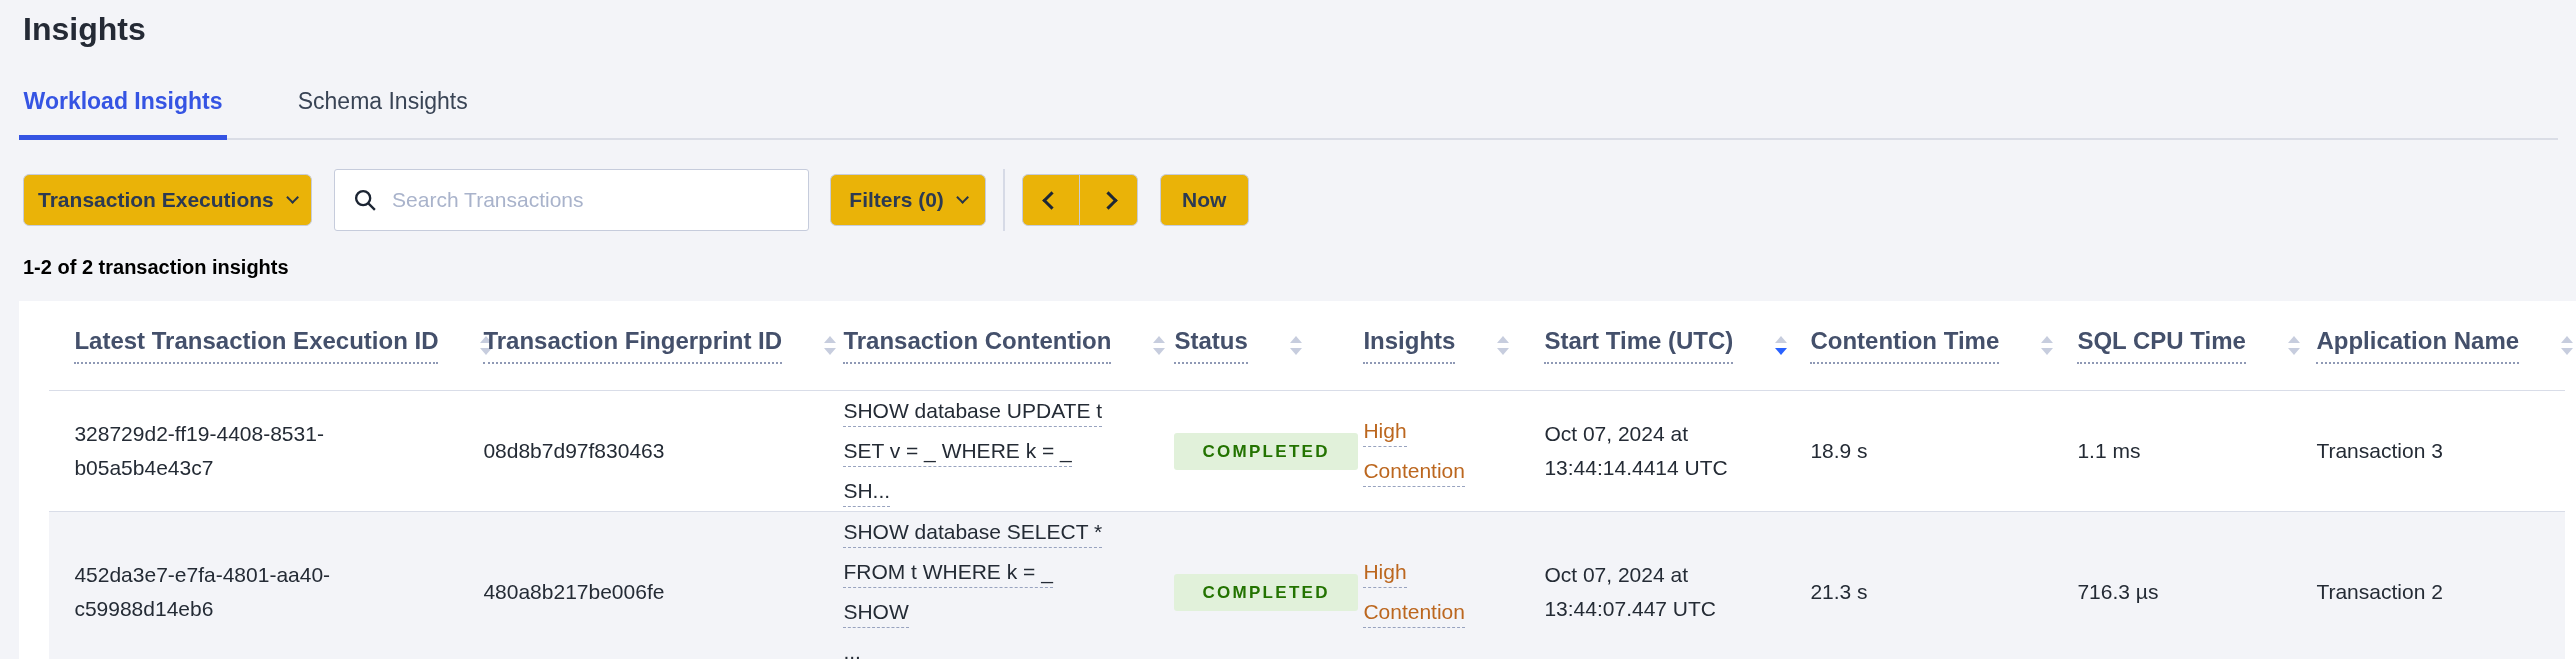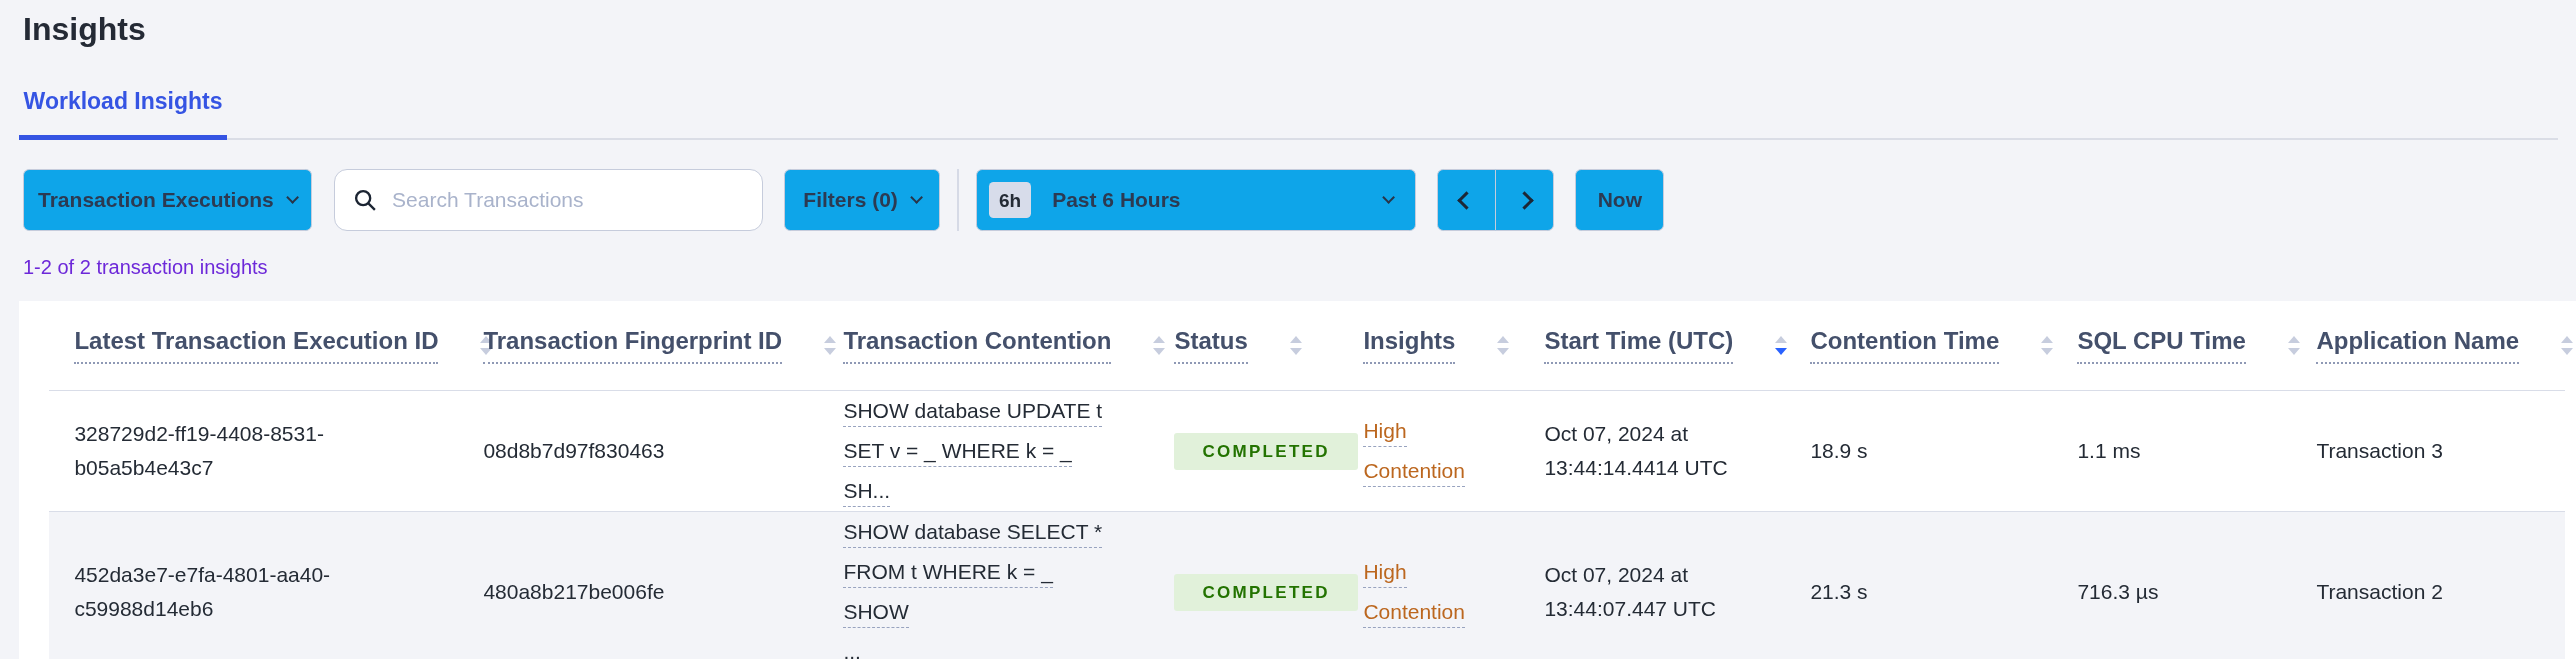--- a/index.html
+++ b/index.html
@@ -29,38 +29,38 @@
     padding: 0 4.6px 20px 4.6px; margin-bottom: -2.3px; line-height: 28px;
   }
   .tab.active {
     color: var(--accent-blue, #3554e3); font-weight: 600;
     border-bottom: 5.4px solid var(--accent-blue, #3554e3);
   }
 
   
   .toolbar { display: flex; align-items: center; margin: 29px 23px 0 23px; height: 62px; gap: 21.6px; }
   .btn {
-    height: 62px; background: #0ea5e9;
+    height: 52px; background: #eab308;
     border: 1.5px solid #c6ccdc; border-radius: 6.2px;
     font-family: "Liberation Sans", sans-serif;
     font-size: 21px; font-weight: 600; color: #2c3a52;
     display: flex; align-items: center; justify-content: center;
     cursor: pointer;
   }
   .type-btn { width: 289px; }
   .filters-btn { width: 156px; }
   .now-btn { width: 89px; }
   .chev {
     display: inline-block; width: 9.2px; height: 9.2px;
     border-right: 2.3px solid #283549; border-bottom: 2.3px solid #283549;
     transform: rotate(45deg); margin-left: 14px; margin-top: -4.6px;
   }
   .search-box {
-    width: 429px; height: 62px; background: #fff;
-    border: 1.5px solid #c6ccdc; border-radius: 13px;
+    width: 475px; height: 62px; background: #fff;
+    border: 1.5px solid #c6ccdc; border-radius: 3px;
     display: flex; align-items: center; padding: 0 15.4px 0 18.5px;
   }
   .search-box svg { flex: 0 0 auto; margin-right: 14px; }
   .search-box input {
     flex: 1; border: none; outline: none; background: transparent;
     font-family: "Liberation Sans", sans-serif; font-size: 21px; color: #242b35;
   }
   .search-box input::placeholder { color: #a9b3cb; }
   .vdivider { width: 1.5px; height: 62px; background: #d6dae6; margin: 0 -4.6px; }
   .time-btn { width: 440px; justify-content: flex-start; padding: 0 21.6px 0 12.3px; }
@@ -71,21 +71,21 @@
   .time-btn .chev { margin-left: auto; }
   .pager { display: flex; }
   .pager .btn { width: 59px; border-radius: 0; }
   .pager .btn:first-child { border-radius: 6.2px 0 0 6.2px; }
   .pager .btn:last-child { border-radius: 0 6.2px 6.2px 0; margin-left: -1.5px; }
   .angle { display: inline-block; width: 13px; height: 13px; border-top: 3.1px solid #1d2736; border-right: 3.1px solid #1d2736; }
   .angle.left { transform: rotate(-135deg); }
   .angle.right { transform: rotate(45deg); }
 
   
-  .summary { margin: 25px 0 0 23px; font-size: 20px; font-weight: 400; color: #6d28d9; }
+  .summary { margin: 25px 0 0 23px; font-size: 20px; font-weight: 700; color: #000000; }
 
   
   .card {
     margin: 21.6px 0 0 19px; height: 361px; background: #fff;
     padding-left: 30px; overflow: hidden;
   }
   table { border-collapse: collapse; table-layout: fixed; width: 2516px; }
   thead th {
     height: 90px; text-align: left; vertical-align: middle;
     padding: 0 0 0 25.4px; border-bottom: 1.5px solid #d9dde8;
@@ -127,20 +127,23 @@
 </head>
 <body>
 
 <div class="page">
 
   <h1 class="page-title">Insights</h1>
 
   <div class="tabs">
     <div class="tab active">
       <span>Workload Insights</span>
+    </div>
+    <div class="tab">
+      <span>Schema Insights</span>
     </div>
   </div>
 
   <div class="toolbar">
     <button class="btn type-btn">
       <span>Transaction Executions</span>
       <span class="chev"></span>
     </button>
 
     <div class="search-box">
@@ -151,25 +154,20 @@
       <input type="text" placeholder="Search Transactions" style="">
     </div>
 
     <button class="btn filters-btn">
       <span>Filters (0)</span>
       <span class="chev"></span>
     </button>
 
     <div class="vdivider"></div>
 
-    <button class="btn time-btn">
-      <span class="time-badge">6h</span>
-      <span>Past 6 Hours</span>
-      <span class="chev"></span>
-    </button>
 
     <div class="pager">
       <button class="btn">
         <span class="angle left"></span>
       </button>
       <button class="btn">
         <span class="angle right"></span>
       </button>
     </div>
 

